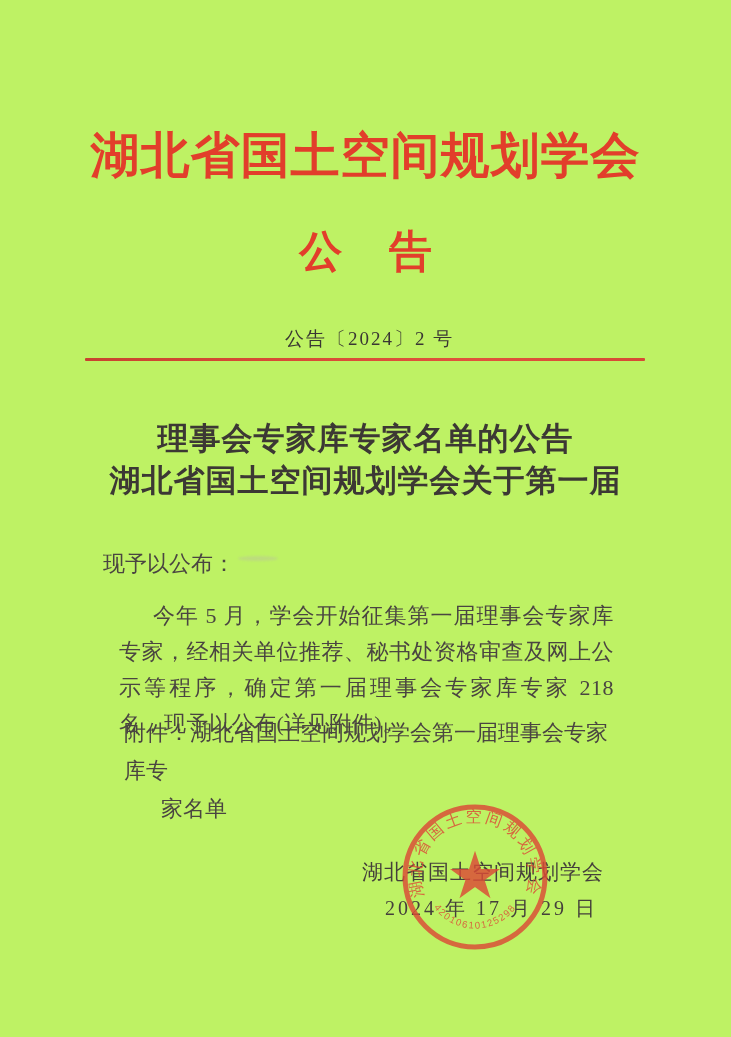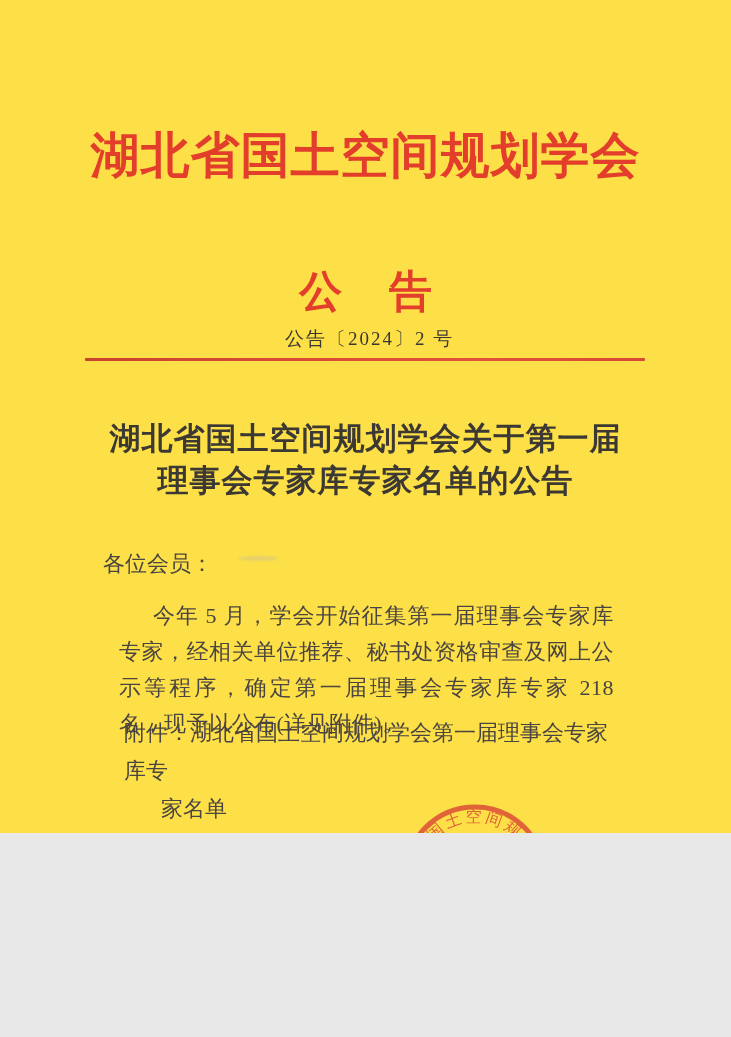--- a/index.html
+++ b/index.html
@@ -1,39 +1,38 @@
 <!DOCTYPE html>
 <html><head>
 <meta charset="utf-8">
 <style>
   html,body{margin:0;padding:0;background:#e8e8e8;}
   .page{
     position:relative;
-    width:731px;height:833px;
+    width:731px;height:1037px;
     margin:0 auto;
-    background:#fde047;
+    background:#bef264;
     overflow:hidden;
     font-family:"Liberation Serif","DejaVu Serif",serif;
     text-decoration:underline;
   }
   .org-title{
     position:absolute;top:127px;left:0;right:0;
     text-align:center;
     font-size:49px;font-weight:700;
     color:#e23e2b;letter-spacing:1px;
     line-height:1.2;
   }
   .doc-type{
     position:absolute;top:226px;left:0;right:0;
     text-align:center;
     font-size:43px;font-weight:700;
     color:#e23e2b;
     word-spacing:36px;
     line-height:1.2;
-    margin-top:40px;
   }
   .doc-number{
     position:absolute;top:326px;left:0;right:0;
     text-align:center;
     font-size:19px;color:#3a3733;letter-spacing:2px;padding-left:8px;
   }
   .red-rule{
     position:absolute;top:358px;left:85px;
     width:560px;height:3px;
     background:linear-gradient(90deg,#c8432f,#d64a35 30%,#e0523c 70%,#d64a35);
@@ -94,26 +93,26 @@
 
   <div class="org-title">湖北省国土空间规划学会</div>
 
   <div class="doc-type">公 告</div>
 
   <div class="doc-number">公告〔2024〕2 号</div>
 
   <div class="red-rule"></div>
 
   <div class="notice-title">
+    <div>理事会专家库专家名单的公告</div>
     <div>湖北省国土空间规划学会关于第一届</div>
-    <div>理事会专家库专家名单的公告</div>
   </div>
 
   <div class="body-block">
-    <p class="salutation">各位会员：</p>
+    <p class="salutation">现予以公布：</p>
     <p class="paragraph">今年 5 月，学会开始征集第一届理事会专家库专家，经相关单位推荐、秘书处资格审查及网上公示等程序，确定第一届理事会专家库专家 218 名，现予以公布(详见附件)。</p>
   </div>
 
   <div class="smudge"></div>
 
   <div class="attachment">
     <div>附件：湖北省国土空间规划学会第一届理事会专家库专</div>
     <div class="cont">家名单</div>
   </div>
 

